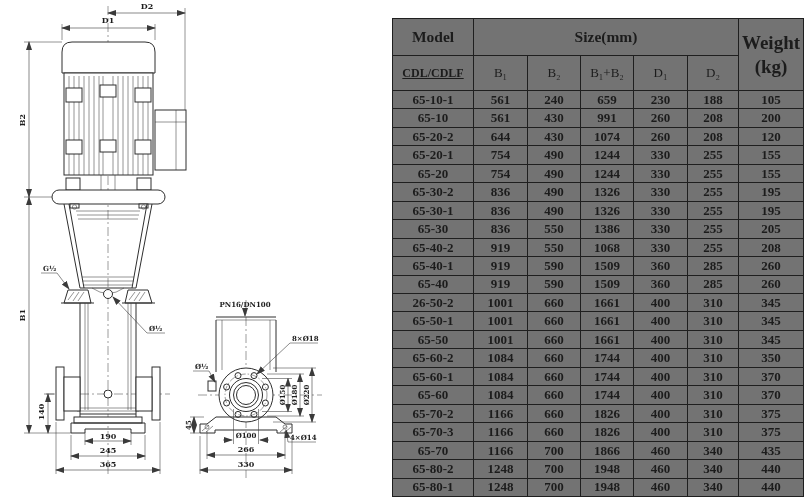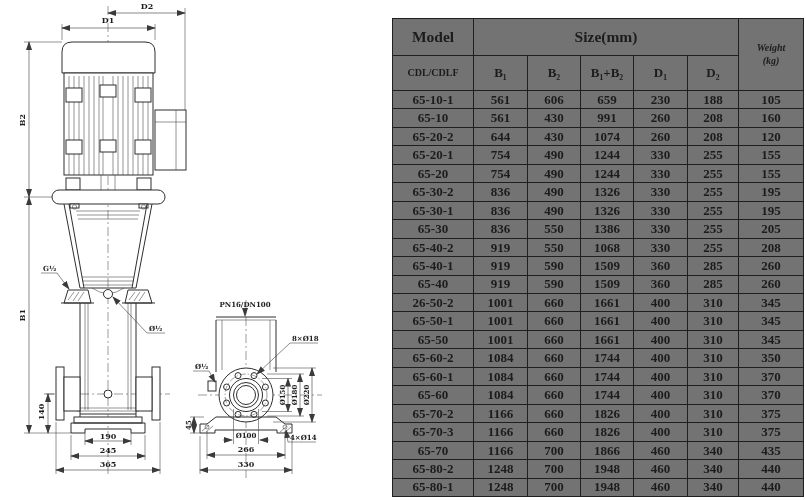--- a/index.html
+++ b/index.html
@@ -19,23 +19,23 @@
   text.dimtxt{font:bold 8px "DejaVu Serif",serif;fill:#1c1c1c;}
   
   #spec-table-wrap{position:absolute;left:392px;top:18px;width:412px;height:479px;}
   table{width:100%;height:100%;border-collapse:collapse;table-layout:fixed;
         background:#737373;}
   th,td{border:1px solid #1f1f1f;text-align:center;vertical-align:middle;
         padding:0;line-height:1.05;overflow:hidden;white-space:nowrap;}
   table{border:1.5px solid #1f1f1f;}
   thead th{font-weight:bold;}
   .h-main{font-size:15.5px;}
-  .h-sub{font-size:10px;}
-  .h-col{font-size:13px;font-weight:bold;}
-  .h-weight{font-size:10px;line-height:1.25;font-style:italic;}
+  .h-sub{font-size:12px;text-decoration:underline;}
+  .h-col{font-size:13px;font-weight:normal;}
+  .h-weight{font-size:19px;line-height:1.25;}
   tbody td{font-size:13px;font-weight:bold;}
 </style>
 </head>
 <body>
 
 <svg id="drawing" viewBox="0 0 390 500" xmlns="http://www.w3.org/2000/svg">
   <defs>
     <marker id="arr" markerWidth="9" markerHeight="8" refX="8" refY="3" orient="auto-start-reverse" markerUnits="userSpaceOnUse">
       <path d="M0,0 L9,3 L0,6 Z" fill="#3a3a3a"></path>
     </marker>
@@ -304,34 +304,34 @@
         <th class="h-col">B₂</th>
         <th class="h-col">B₁+B₂</th>
         <th class="h-col">D₁</th>
         <th class="h-col">D₂</th>
       </tr>
     </thead>
     <tbody>
         <tr>
           <td>65-10-1</td>
           <td>561</td>
-          <td>606</td>
+          <td>240</td>
           <td>659</td>
           <td>230</td>
           <td>188</td>
           <td>105</td>
         </tr>
         <tr>
           <td>65-10</td>
           <td>561</td>
           <td>430</td>
           <td>991</td>
           <td>260</td>
           <td>208</td>
-          <td>160</td>
+          <td>200</td>
         </tr>
         <tr>
           <td>65-20-2</td>
           <td>644</td>
           <td>430</td>
           <td>1074</td>
           <td>260</td>
           <td>208</td>
           <td>120</td>
         </tr>

